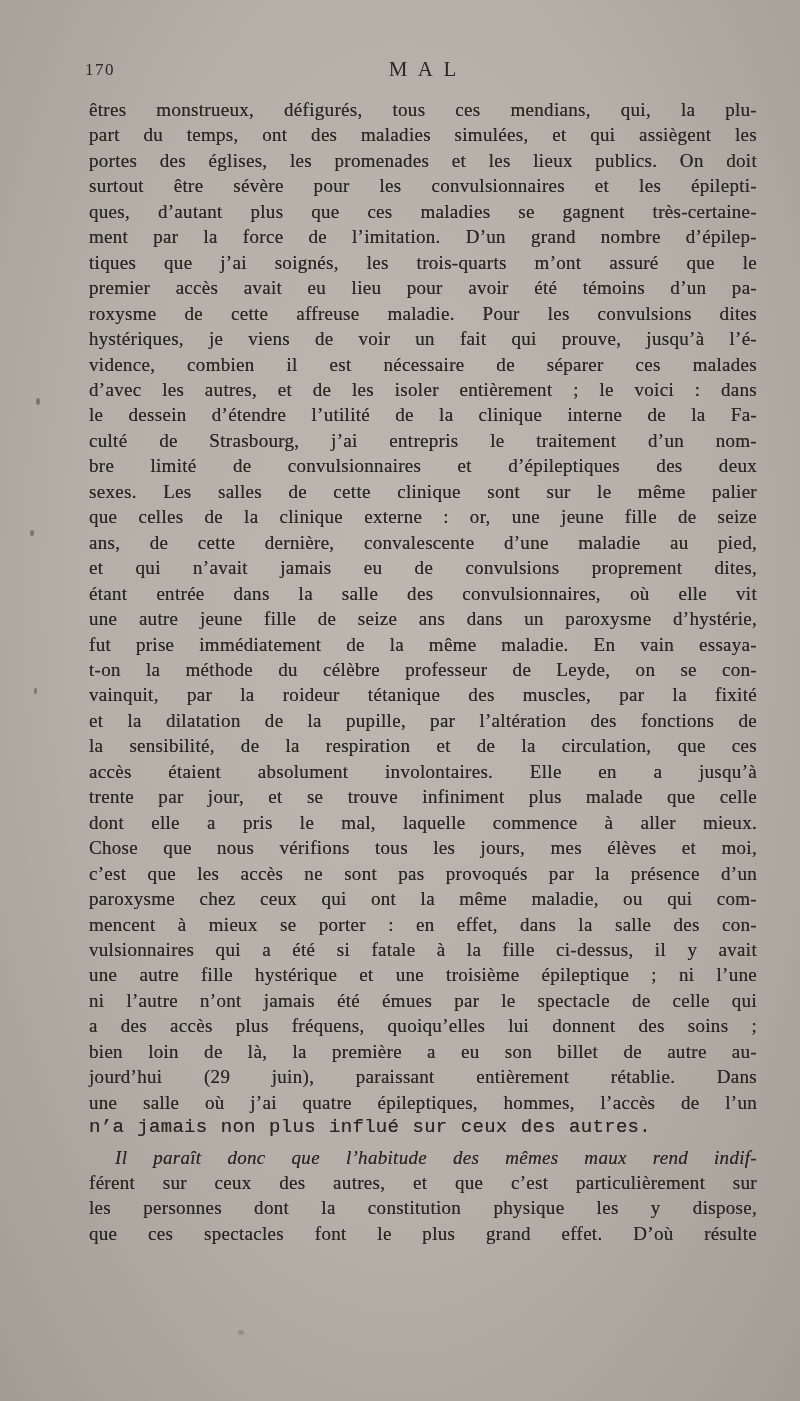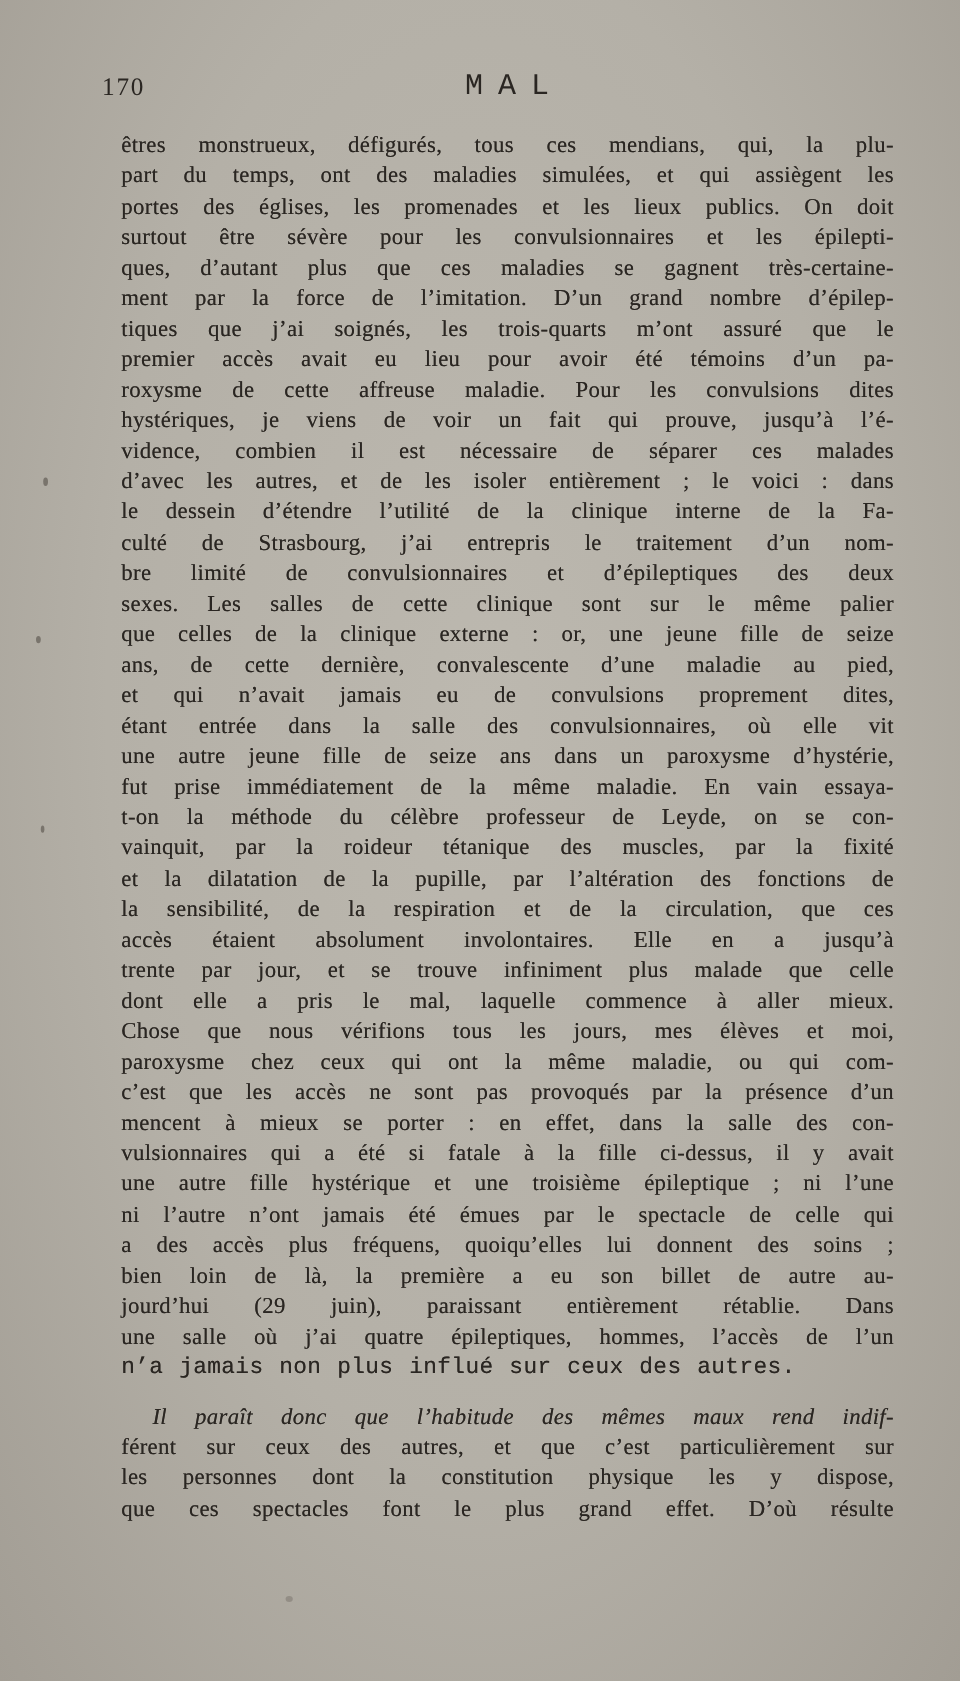--- a/index.html
+++ b/index.html
@@ -14,36 +14,35 @@
     overflow: hidden;
     background: radial-gradient(ellipse at 50% 42%,
                 var(--paper, #bcb8af) 0%, #b4b0a7 55%, #a29d94 100%);
     color: var(--ink, #2a2622);
   }
   .header {
     position: absolute; top: 57px; left: 85px; right: 40px; height: 30px;
   }
   .pagenum {
     position: absolute; left: 0; top: 3px;
-    font-size: 21px; letter-spacing: 1.5px;
+    font-size: 17px; letter-spacing: 1.5px;
   }
   .running-head {
     position: absolute; left: 0; right: 0; top: 0;
     text-align: center;
-    font-size: 25px; letter-spacing: 0.5em;
+    font-size: 21px; letter-spacing: 0.5em;
     text-indent: 0.5em; 
-    font-family: Liberation Mono, monospace;
   }
   .body-text {
     position: absolute; top: 93px; left: 85px; width: 676px;
     font-size: 19px; line-height: 25.45px;
     letter-spacing: 0.3px; word-spacing: 1.5px;
     text-shadow: 0 0 0.55px rgba(42, 37, 31, 0.7);
   }
-  .paragraph { margin: 16px; }
+  .paragraph { margin: 4px; }
   .line { text-align: justify; text-align-last: justify; }
   .line.no-just { text-align-last: left; font-family: Liberation Mono, monospace; }
   .line.indent-first { text-indent: 26px; font-style: italic; }
   .italic { }
   .speck {
     position: absolute; border-radius: 50%;
     background: rgba(55, 49, 42, 0.45);
   }
 </style>
 </head>
@@ -80,22 +79,22 @@
         <div class="line"><span>une autre jeune fille de seize ans dans un paroxysme d’hystérie,</span></div>
         <div class="line"><span>fut prise immédiatement de la même maladie. En vain essaya-</span></div>
         <div class="line"><span>t-on la méthode du célèbre professeur de Leyde, on se con-</span></div>
         <div class="line"><span>vainquit, par la roideur tétanique des muscles, par la fixité</span></div>
         <div class="line"><span>et la dilatation de la pupille, par l’altération des fonctions de</span></div>
         <div class="line"><span>la sensibilité, de la respiration et de la circulation, que ces</span></div>
         <div class="line"><span>accès étaient absolument involontaires. Elle en a jusqu’à</span></div>
         <div class="line"><span>trente par jour, et se trouve infiniment plus malade que celle</span></div>
         <div class="line"><span>dont elle a pris le mal, laquelle commence à aller mieux.</span></div>
         <div class="line"><span>Chose que nous vérifions tous les jours, mes élèves et moi,</span></div>
+        <div class="line"><span>c’est que les accès ne sont pas provoqués par la présence d’un</span></div>
         <div class="line"><span>paroxysme chez ceux qui ont la même maladie, ou qui com-</span></div>
-        <div class="line"><span>c’est que les accès ne sont pas provoqués par la présence d’un</span></div>
         <div class="line"><span>mencent à mieux se porter : en effet, dans la salle des con-</span></div>
         <div class="line"><span>vulsionnaires qui a été si fatale à la fille ci-dessus, il y avait</span></div>
         <div class="line"><span>une autre fille hystérique et une troisième épileptique ; ni l’une</span></div>
         <div class="line"><span>ni l’autre n’ont jamais été émues par le spectacle de celle qui</span></div>
         <div class="line"><span>a des accès plus fréquens, quoiqu’elles lui donnent des soins ;</span></div>
         <div class="line"><span>bien loin de là, la première a eu son billet de autre au-</span></div>
         <div class="line"><span>jourd’hui (29 juin), paraissant entièrement rétablie. Dans</span></div>
         <div class="line"><span>une salle où j’ai quatre épileptiques, hommes, l’accès de l’un</span></div>
         <div class="line no-just"><span>n’a jamais non plus influé sur ceux des autres.</span></div>
       </div>

